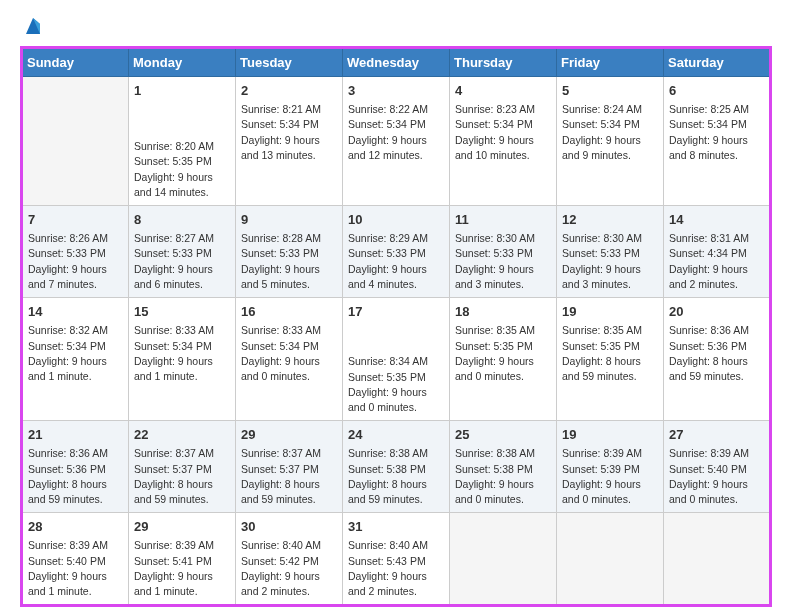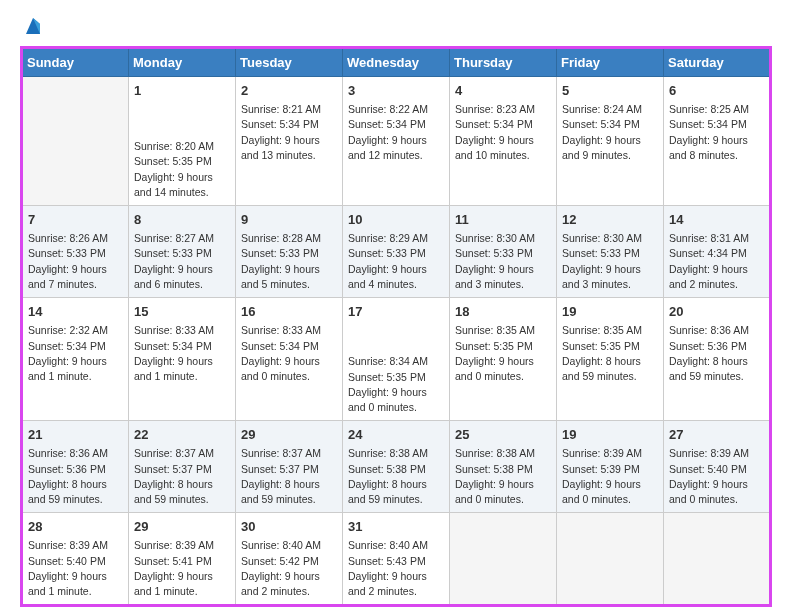--- a/index.html
+++ b/index.html
@@ -223,21 +223,21 @@
           <span class="day-number">14</span>
           <div class="day-info" style="white-space: pre-line;">Sunrise: 8:31 AM
 Sunset: 4:34 PM
 Daylight: 9 hours
 and 2 minutes.</div>
         </td>
       </tr>
       <tr>
         <td>
           <span class="day-number">14</span>
-          <div class="day-info" style="white-space: pre-line;">Sunrise: 2:32 AM
+          <div class="day-info" style="white-space: pre-line;">Sunrise: 8:32 AM
 Sunset: 5:34 PM
 Daylight: 9 hours
 and 1 minute.</div>
         </td>
         <td>
           <span class="day-number">15</span>
           <div class="day-info" style="white-space: pre-line;">Sunrise: 8:33 AM
 Sunset: 5:34 PM
 Daylight: 9 hours
 and 1 minute.</div>

